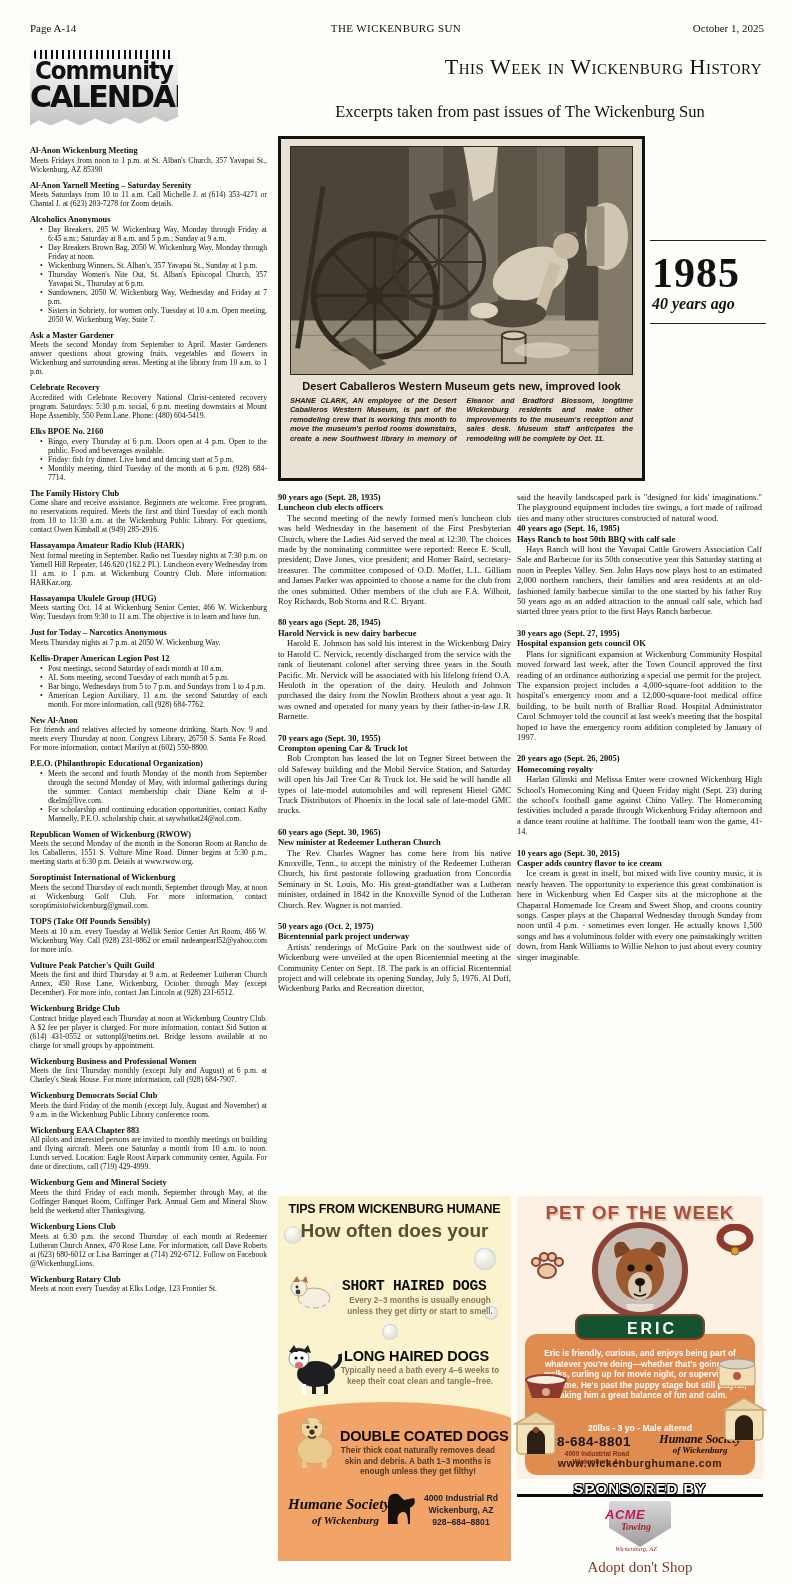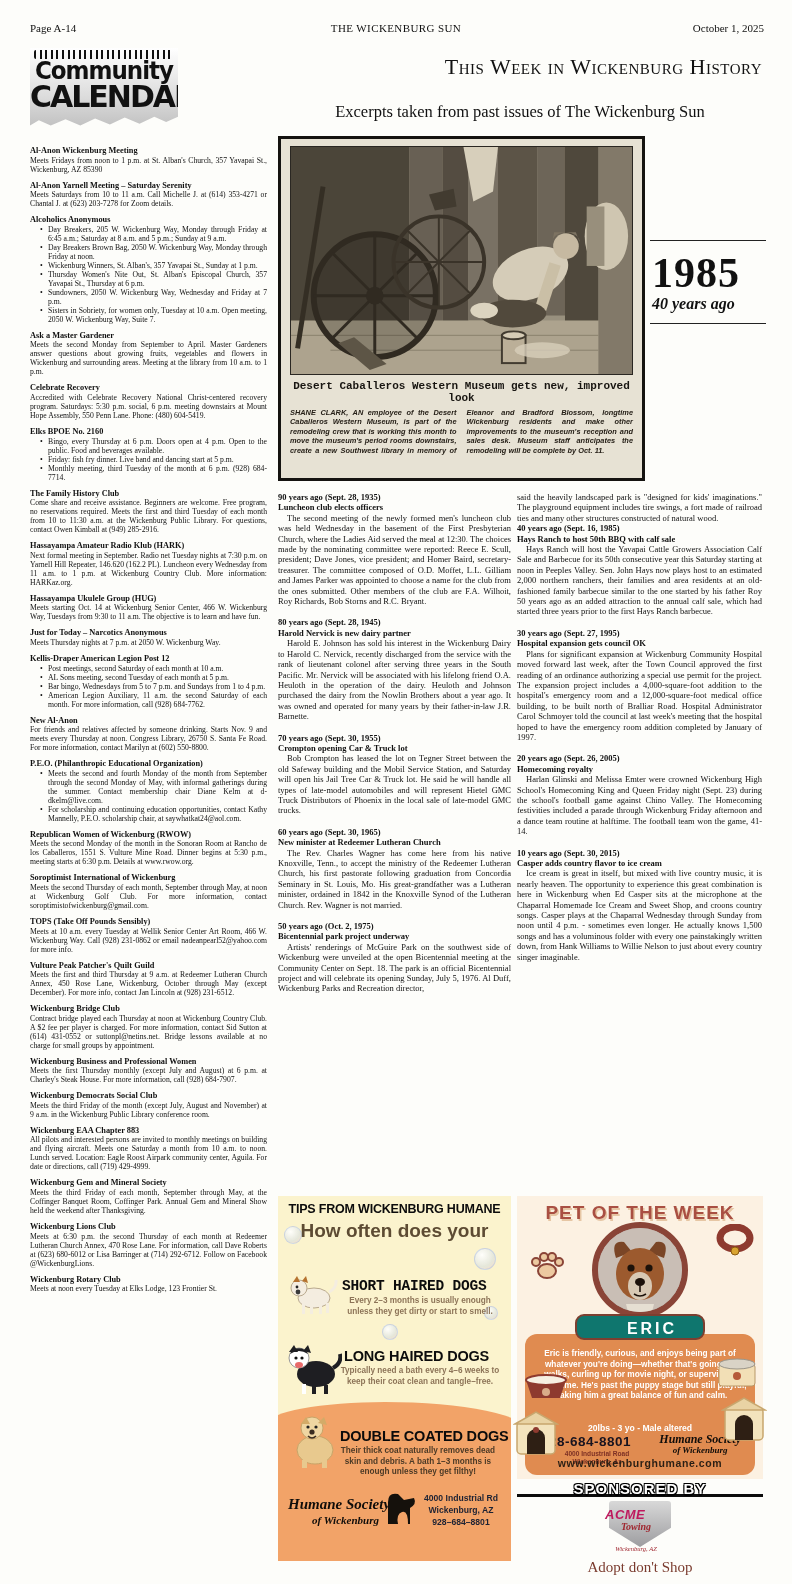--- a/index.html
+++ b/index.html
@@ -28,21 +28,21 @@
   .cal-bullet{font-size:7.7px;line-height:9px;text-align:justify;padding-left:18px;position:relative;}
   .cal-bullet::before{content:"•";position:absolute;left:10px;}
 
   
   .hist-title{position:absolute;left:278px;top:50px;width:484px;text-align:right;font-variant:small-caps;font-size:22px;line-height:34px;letter-spacing:.5px;}
   .hist-sub{position:absolute;left:278px;top:102px;width:484px;text-align:center;font-size:16.5px;}
 
   
   .clipping{position:absolute;left:278px;top:136px;width:367px;height:345px;background:#e7e2d4;border:3px solid #151310;box-sizing:border-box;padding:7px 9px 5px 9px;}
   .clip-photo{width:100%;height:229px;border:1px solid #2a2722;box-sizing:border-box;display:block;}
-  .clip-headline{font-family:Liberation Mono, monospace;font-weight:bold;font-size:11px;text-align:center;margin-top:5px;color:#181511;}
+  .clip-headline{font-family:Liberation Sans, sans-serif;font-weight:bold;font-size:11px;text-align:center;margin-top:5px;color:#181511;}
   .clip-caption{margin-top:4px;column-count:2;column-gap:10px;font-family:"Liberation Sans",sans-serif;font-style:italic;font-weight:bold;font-size:7.4px;line-height:9.4px;text-align:justify;color:#262018;}
 
   
   .yearbox{position:absolute;left:650px;top:240px;width:114px;border-top:1.5px solid #222;border-bottom:1.5px solid #222;padding:12px 0 10px 2px;}
   .yearbox .yr{font-size:42px;font-weight:bold;line-height:40px;letter-spacing:1px;}
   .yearbox .ago{font-size:16px;font-weight:bold;margin-top:2px;font-style:italic;}
 
   
   .artcol{position:absolute;top:492px;font-size:8.5px;line-height:10.4px;}
   .col1{left:278px;width:233px;}
@@ -66,21 +66,21 @@
   .adL .org-row{position:absolute;left:0;top:292px;width:233px;}
   .scriptname{font-family:"Liberation Serif",serif;font-style:italic;font-weight:bold;color:#100d0a;}
   .adL .org-n1{position:absolute;left:10px;top:8px;font-size:15px;}
   .adL .org-n2{position:absolute;left:34px;top:26px;font-size:11px;}
   .adL .addr{position:absolute;left:138px;top:4px;width:90px;text-align:center;font-weight:bold;font-size:8.6px;line-height:12px;color:#1d2233;}
 
   
   .adR{position:absolute;left:517px;top:1196px;width:246px;height:283px;background:#fcf1e2;overflow:visible;font-family:"Liberation Sans",sans-serif;}
   .adR .pow-hdr{position:absolute;top:6px;left:0;width:100%;text-align:center;font-weight:bold;font-size:19px;letter-spacing:1px;color:#a94f42;text-shadow:1.5px 1.5px 0 #e6c6a4;}
   .pet-circle{position:absolute;left:75px;top:26px;width:96px;height:96px;border-radius:50%;border:6px solid #8a4437;box-sizing:border-box;background:radial-gradient(circle at 50% 40%,#cfc4bd 0%,#b8a89e 60%,#97857a 100%);overflow:hidden;}
-  .eric-box{position:absolute;left:58px;top:118px;width:130px;height:26px;background:#0f766e;border:2px solid #7c3f30;border-radius:9px;color:#fff;font-weight:bold;font-size:16px;letter-spacing:3px;text-align:center;line-height:26px;box-sizing:border-box;z-index:3;padding-left:24px;}
+  .eric-box{position:absolute;left:58px;top:118px;width:130px;height:26px;background:#14532d;border:2px solid #7c3f30;border-radius:9px;color:#fff;font-weight:bold;font-size:16px;letter-spacing:3px;text-align:center;line-height:26px;box-sizing:border-box;z-index:3;padding-left:24px;}
   .pet-panel{position:absolute;left:8px;top:138px;width:230px;height:141px;background:#e08b50;border-radius:12px;box-sizing:border-box;z-index:2;}
   .pet-desc{position:absolute;top:14px;left:8px;width:214px;color:#fff;font-weight:bold;font-size:8.3px;line-height:10.6px;text-align:center;}
   .pet-stats{position:absolute;top:89px;left:8px;width:214px;color:#fff;font-weight:bold;font-size:8.6px;text-align:center;}
   .pet-phone{position:absolute;left:16px;top:100px;font-weight:bold;font-size:13.5px;color:#17131f;letter-spacing:.5px;}
   .pet-addr{position:absolute;left:22px;top:116px;width:100px;text-align:center;font-weight:bold;font-size:6.6px;line-height:8px;color:#7c3024;}
   .pet-org{position:absolute;right:14px;top:98px;text-align:center;}
   .pet-org .n1{font-size:12px;}
   .pet-org .n2{font-size:9px;margin-top:-2px;}
   .pet-web{position:absolute;left:0;bottom:6px;width:100%;text-align:center;font-weight:bold;font-size:10.5px;letter-spacing:.6px;color:#2a1f14;}
   .deco{position:absolute;}
@@ -362,21 +362,21 @@
 
 <div class="artcol col1">
 
 <div class="article">
       <div class="art-age">90 years ago (Sept. 28, 1935)</div>
       <div class="art-headline">Luncheon club elects officers</div>
       <div class="art-body">The second meeting of the newly formed men's luncheon club was held Wednesday in the basement of the First Presbyterian Church, where the Ladies Aid served the meal at 12:30. The choices made by the nominating committee were reported: Reece E. Scull, president; Dave Jones, vice president; and Homer Baird, secretary-treasurer. The committee composed of O.D. Moffet, L.L. Gilliam and James Parker was appointed to choose a name for the club from the ones submitted. Other members of the club are F.A. Wilhoit, Roy Richards, Bob Storns and R.C. Bryant.</div>
     </div>
     <div class="article">
       <div class="art-age">80 years ago (Sept. 28, 1945)</div>
-      <div class="art-headline">Harold Nervick is new dairy partner</div>
+      <div class="art-headline">Harold Nervick is new dairy barbecue</div>
       <div class="art-body">Harold E. Johnson has sold his interest in the Wickenburg Dairy to Harold C. Nervick, recently discharged from the service with the rank of lieutenant colonel after serving three years in the South Pacific. Mr. Nervick will be associated with his lifelong friend O.A. Heuloth in the operation of the dairy. Heuloth and Johnson purchased the dairy from the Nowlin Brothers about a year ago. It was owned and operated for many years by their father-in-law J.R. Barnette.</div>
     </div>
     <div class="article">
       <div class="art-age">70 years ago (Sept. 30, 1955)</div>
       <div class="art-headline">Crompton opening Car &amp; Truck lot</div>
       <div class="art-body">Bob Crompton has leased the lot on Tegner Street between the old Safeway building and the Mobil Service Station, and Saturday will open his Jail Tree Car &amp; Truck lot. He said he will handle all types of late-model automobiles and will represent Hietel GMC Truck Distributors of Phoenix in the local sale of late-model GMC trucks.</div>
     </div>
     <div class="article">
       <div class="art-age">60 years ago (Sept. 30, 1965)</div>
       <div class="art-headline">New minister at Redeemer Lutheran Church</div>

